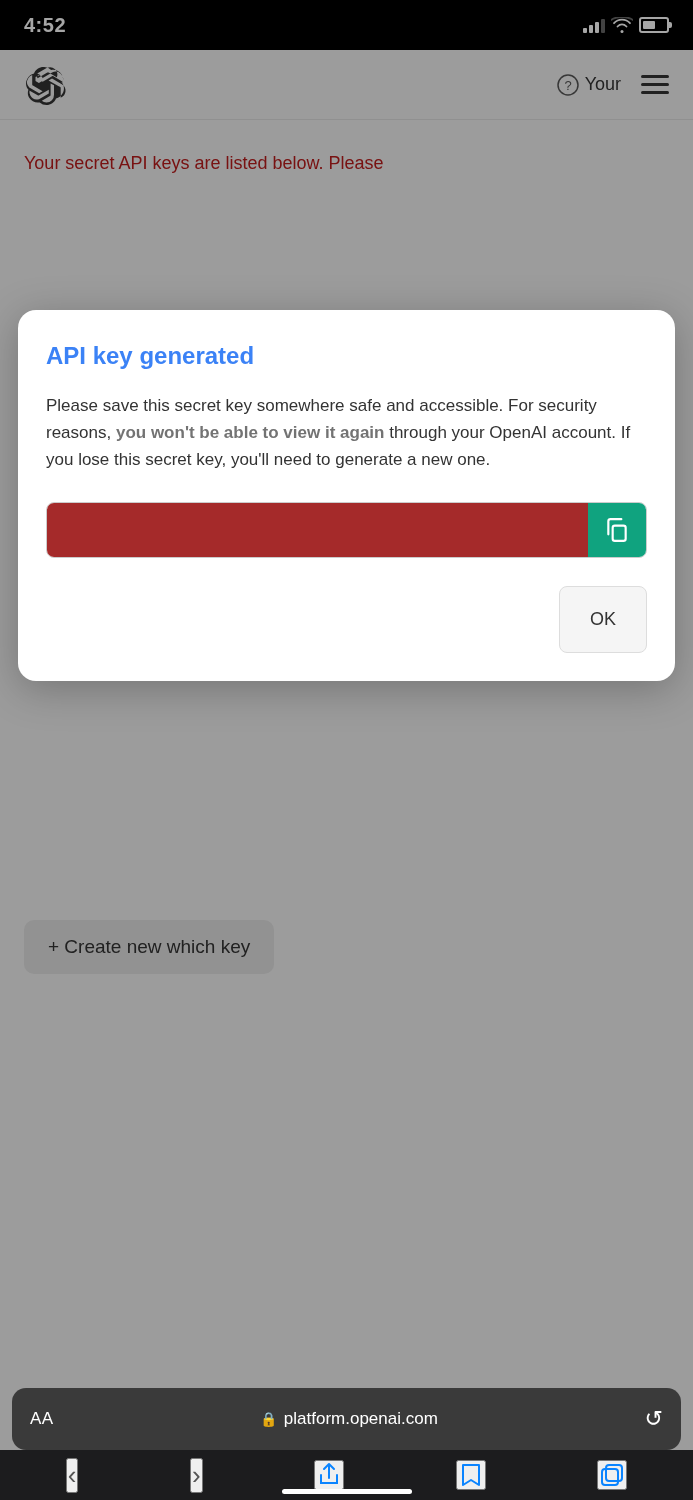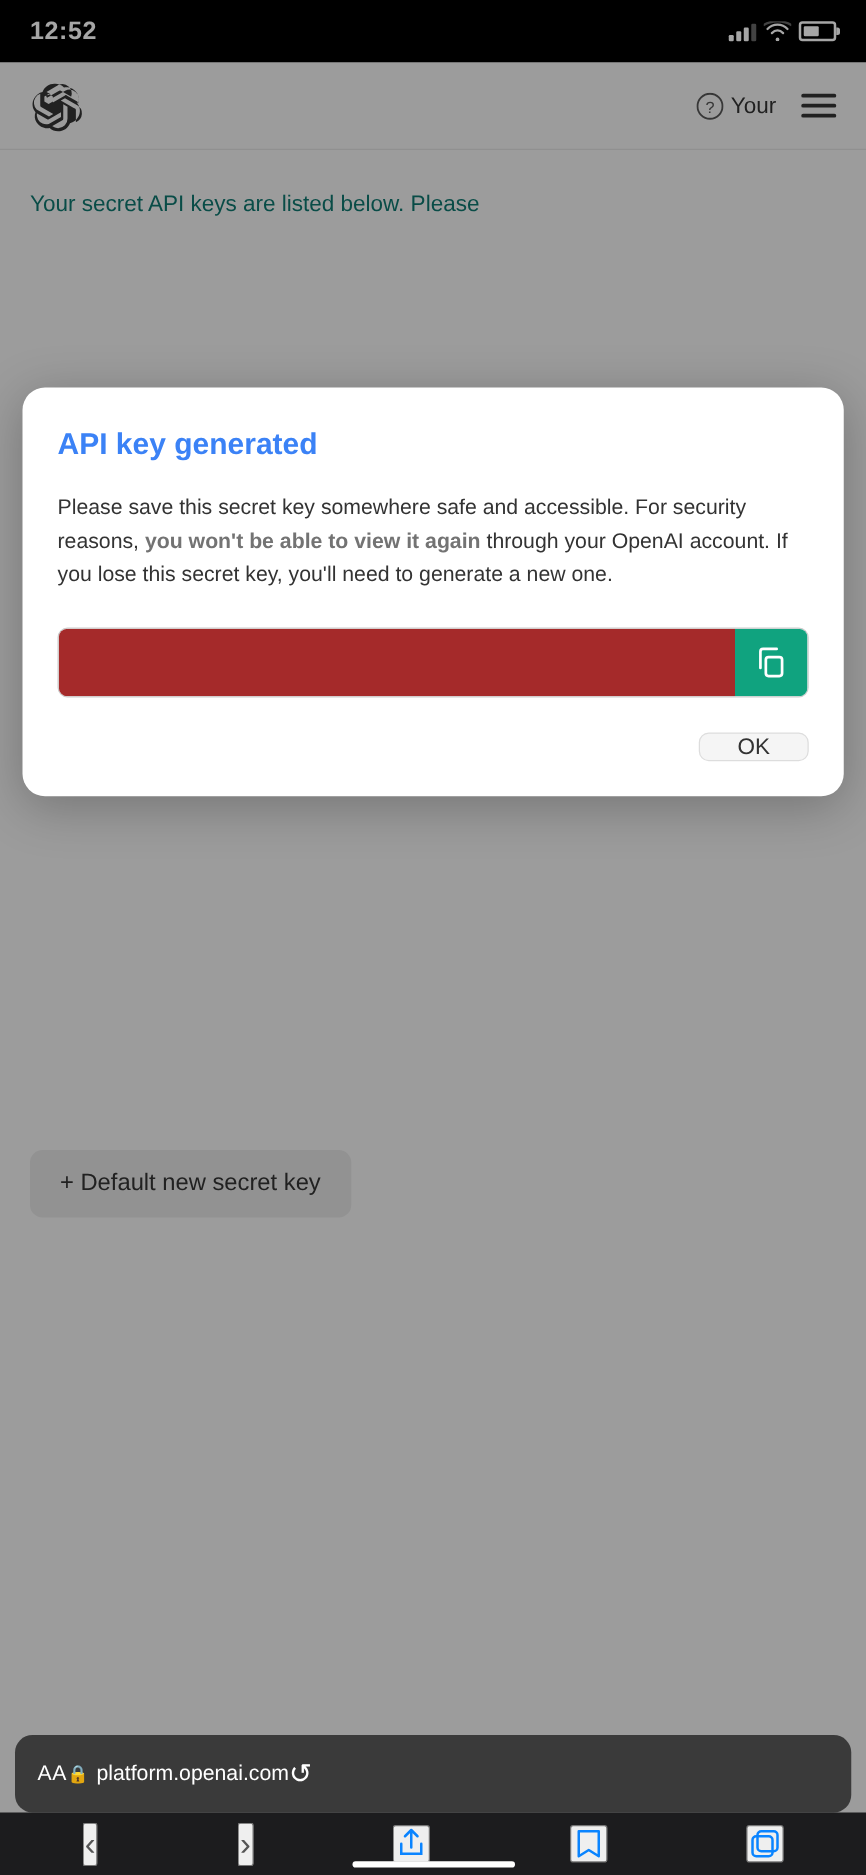--- a/index.html
+++ b/index.html
@@ -131,21 +131,21 @@
       background: #f0f0f0;
     }
     .page-title {
       font-size: 42px;
       font-weight: 700;
       color: #000;
       margin-bottom: 16px;
     }
     .page-subtitle {
       font-size: 18px;
-      color: #0f766e;
+      color: #b91c1c;
       line-height: 1.5;
     }
 
     
     .overlay-backdrop {
       position: absolute;
       top: 0;
       left: 0;
       width: 100%;
       height: 100%;
@@ -218,21 +218,21 @@
       width: 26px;
       height: 26px;
     }
 
     
     .ok-btn-row {
       display: flex;
       justify-content: flex-end;
     }
     .ok-btn {
-      padding: 0 30px;
+      padding: 22px 30px;
       background: #f5f5f5;
       border: 1px solid #ddd;
       border-radius: 8px;
       font-size: 18px;
       color: #333;
       cursor: pointer;
       font-weight: 400;
       margin-left: 44px;
     }
 
@@ -274,20 +274,21 @@
       position: absolute;
       bottom: 50px;
       left: 0;
       right: 0;
       height: 62px;
       background: rgba(50,50,50,0.92);
       border-radius: 14px;
       margin: 0 12px;
       display: flex;
       align-items: center;
+      justify-content: space-between;
       padding: 0 18px;
       z-index: 30;
     }
     .safari-aa {
       font-size: 17px;
       color: #fff;
       font-weight: 500;
       letter-spacing: 0.5px;
     }
     .safari-url {
@@ -339,21 +340,21 @@
       height: 5px;
       background: #fff;
       border-radius: 3px;
       z-index: 40;
     }
   </style>
 </head>
 <body>
 
 <div class="status-bar">
-  <span class="status-time">12:52</span>
+  <span class="status-time">4:52</span>
   <div class="status-icons">
     <div class="signal-bars">
       <span></span>
         <span></span>
         <span></span>
         <span></span>
     </div>
     <div class="wifi-icon">
       <svg width="22" height="16" viewBox="0 0 22 16" fill="none">
         <path d="M11 13a1.5 1.5 0 110 3 1.5 1.5 0 010-3z" fill="white"></path>
@@ -411,21 +412,21 @@
       </svg>
     </button>
   </div>
 
   <div class="ok-btn-row">
     <button class="ok-btn">OK</button>
   </div>
 </div>
 
 <div class="below-modal">
-  <button class="create-key-btn">+ Default new secret key</button>
+  <button class="create-key-btn">+ Create new which key</button>
 </div>
 
 <div class="safari-bar">
   <span class="safari-aa">AA</span>
   <div class="safari-url">
     <span class="lock-icon">🔒</span>
     <span>platform.openai.com</span>
   </div>
   <span class="safari-reload">↺</span>
 </div>

